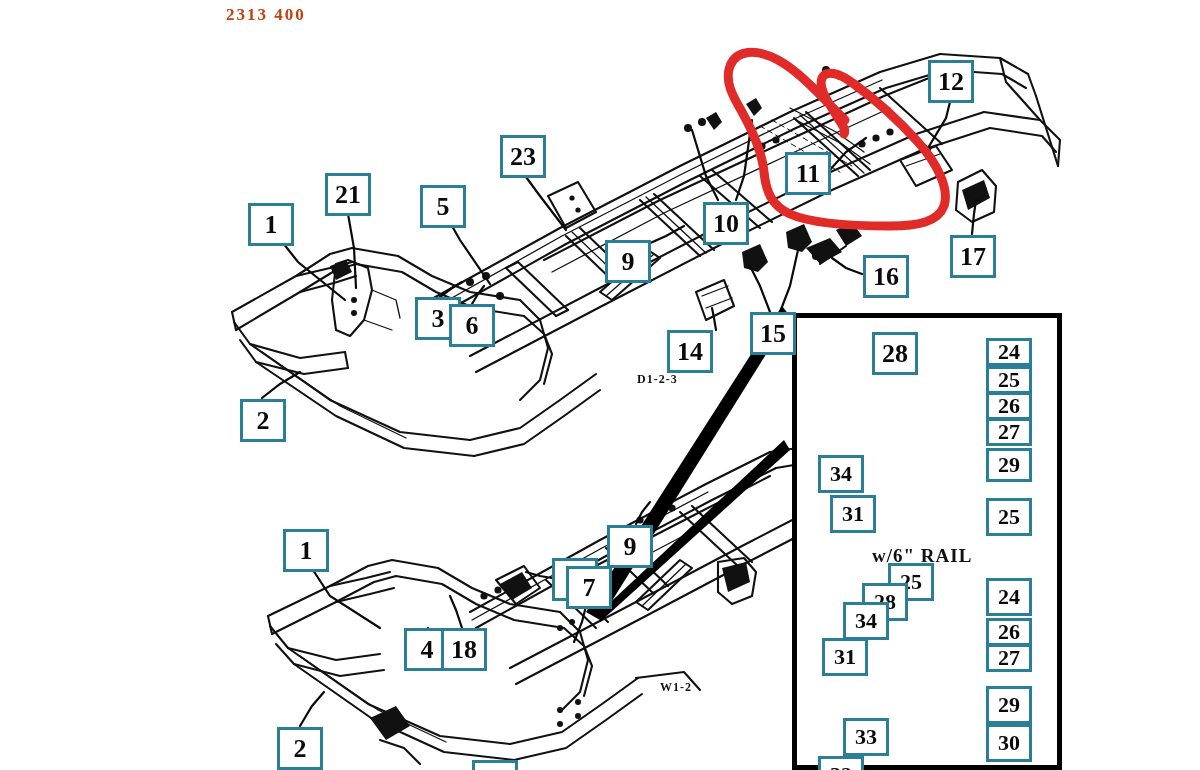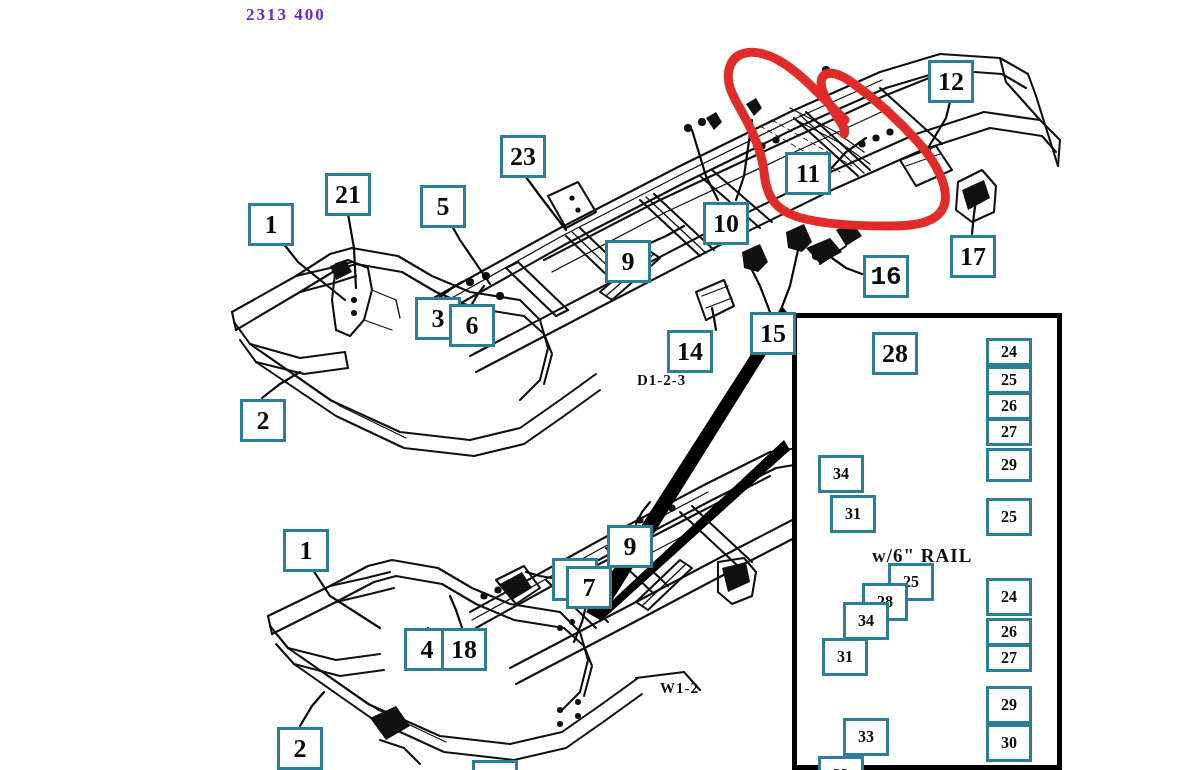--- a/index.html
+++ b/index.html
@@ -2,34 +2,34 @@
 <html><head>
 <meta charset="utf-8">
 <style>
   html,body{margin:0;padding:0;background:#ffffff;}
   body{width:1200px;height:770px;overflow:hidden;
        font-family:"Liberation Sans",sans-serif;position:relative;}
   #stage{position:absolute;left:0;top:0;width:1200px;height:770px;background:#fff;}
 
   
   .partno{position:absolute;font-family:"Liberation Serif",serif;
-          font-weight:bold;font-size:17px;color:#6d28d9;letter-spacing:2px;margin-left:20px;}
+          font-weight:bold;font-size:17px;color:#c2410c;letter-spacing:2px;}
 
   
   .callout{position:absolute;box-sizing:border-box;
            border:3px solid #2a7e96;background:#ffffff;
            display:flex;align-items:center;justify-content:center;
            font-family:"Liberation Serif",serif;font-weight:bold;
            font-size:26px;color:#0a0a0a;line-height:1;}
-  .callout.sm{font-size:16px;border-width:3px;}
+  .callout.sm{font-size:22px;border-width:3px;}
   .callout.stacked{border-width:3px;}
 
   
   .dlabel{position:absolute;font-family:"Liberation Serif",serif;
-          font-weight:bold;font-size:15px;color:#111;letter-spacing:1px;}
+          font-weight:bold;font-size:12px;color:#111;letter-spacing:1px;}
   .railtext{position:absolute;font-family:"Liberation Serif",serif;
             font-weight:bold;font-size:19px;color:#111;letter-spacing:1px;}
 
   
   .inset-panel{position:absolute;box-sizing:border-box;
                border:5px solid #000;background:#fff;}
 
   
   svg.layer{position:absolute;left:0;top:0;width:1200px;height:770px;
             pointer-events:none;}
@@ -376,21 +376,21 @@
 
   <div class="callout" style="left:248px;top:203px;width:46px;height:43px;">1</div>
   <div class="callout" style="left:325px;top:173px;width:46px;height:43px;">21</div>
   <div class="callout" style="left:420px;top:185px;width:46px;height:43px;">5</div>
   <div class="callout" style="left:500px;top:135px;width:46px;height:43px;">23</div>
   <div class="callout" style="left:605px;top:240px;width:46px;height:43px;">9</div>
   <div class="callout" style="left:703px;top:202px;width:46px;height:43px;text-align:center;">10</div>
   <div class="callout" style="left:785px;top:152px;width:46px;height:43px;">11</div>
   <div class="callout" style="left:928px;top:60px;width:46px;height:43px;text-align:center;">12</div>
   <div class="callout" style="left:950px;top:235px;width:46px;height:43px;">17</div>
-  <div class="callout" style="left:863px;top:255px;width:46px;height:43px;font-family:Liberation Mono, monospace;">16</div>
+  <div class="callout" style="left:863px;top:255px;width:46px;height:43px;">16</div>
   <div class="callout" style="left:750px;top:312px;width:46px;height:43px;">15</div>
   <div class="callout" style="left:667px;top:330px;width:46px;height:43px;">14</div>
   <div class="callout" style="left:415px;top:297px;width:46px;height:43px;">3</div>
   <div class="callout" style="left:449px;top:304px;width:46px;height:43px;">6</div>
   <div class="callout" style="left:240px;top:399px;width:46px;height:43px;">2</div>
   <div class="callout" style="left:283px;top:529px;width:46px;height:43px;">1</div>
   <div class="callout" style="left:607px;top:525px;width:46px;height:43px;">9</div>
   <div class="callout" style="left:552px;top:558px;width:46px;height:43px;">8</div>
   <div class="callout" style="left:566px;top:566px;width:46px;height:43px;">7</div>
   <div class="callout" style="left:404px;top:628px;width:46px;height:43px;">4</div>

